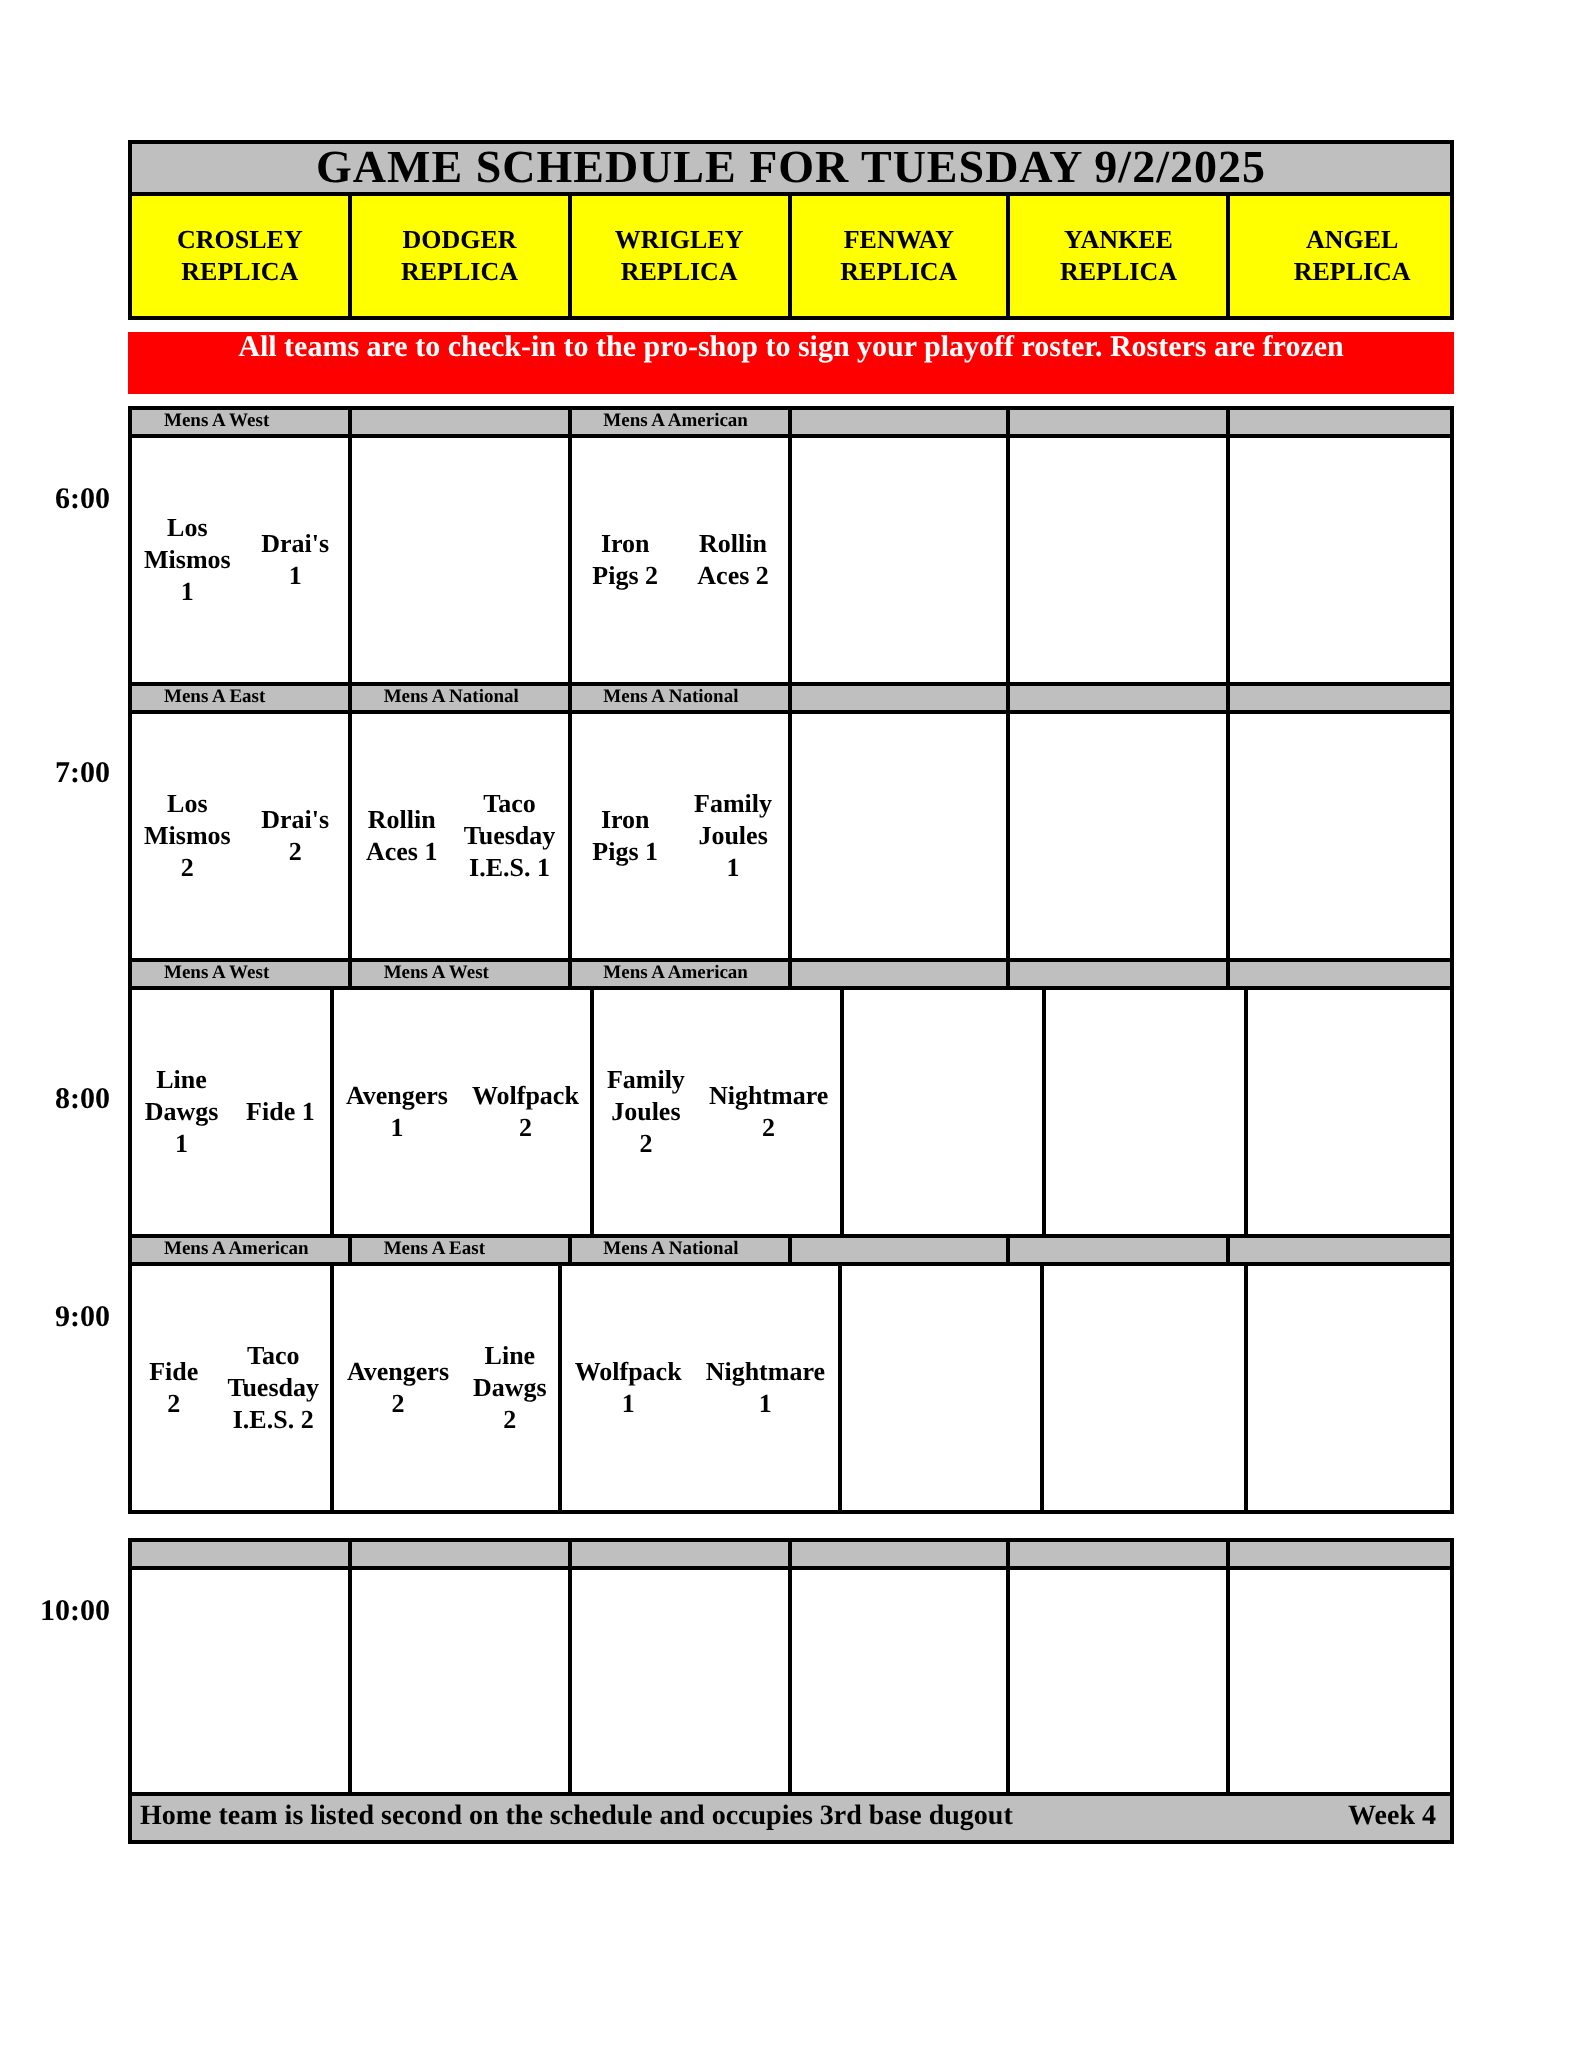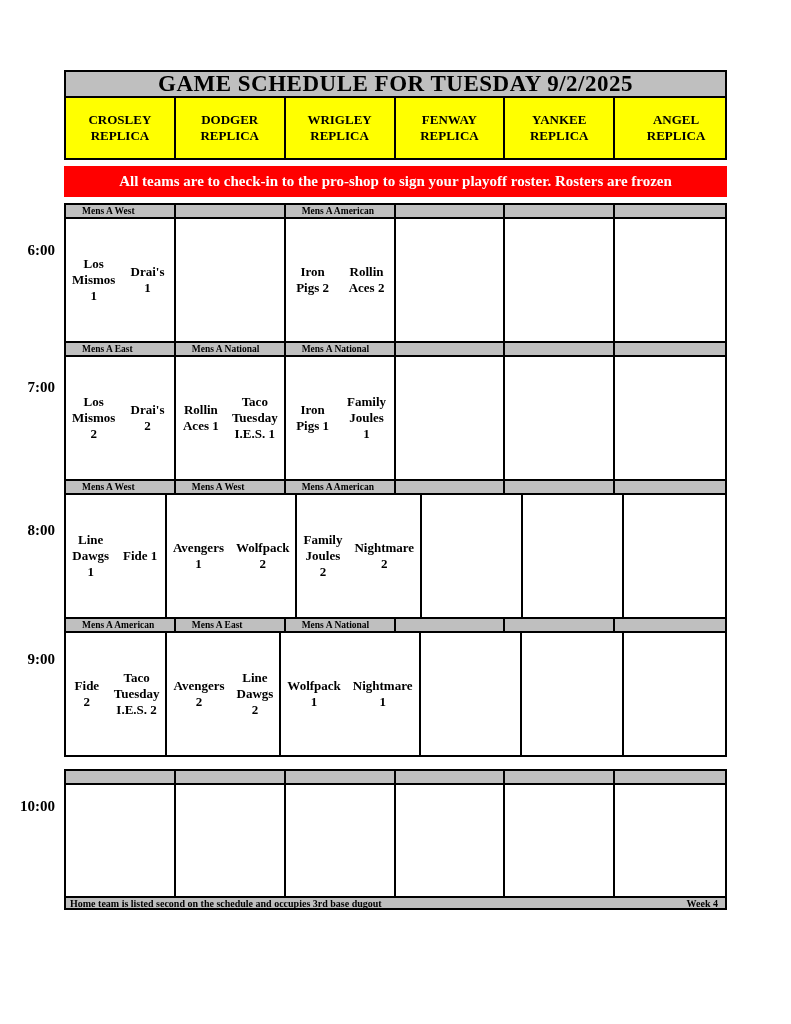--- a/index.html
+++ b/index.html
@@ -24,21 +24,21 @@
     height: 60px; border-right: 2px solid #000;
     display: flex; flex-direction: column; justify-content: center;
     padding: 9px 2px; text-align: center;
     font-weight: bold; font-size: 13px; color: #000;
   }
   .venue-cell:last-child { border-right: 0; padding-left: 14px; }
 
   .notice {
     margin-top: 6px; height: 31px;
     background: var(--notice-red, #ff0000); color: #ffffff;
-    display: flex; align-items: center; justify-content: center;
+    display: flex; justify-content: center;
     font-weight: bold; font-size: 15px; white-space: nowrap;
   }
 
   .blocks { margin-top: 6px; }
   .block { border: 2px solid #000; background: #fff; }
   .blocks .block + .block { border-top: 0; }
 
   .div-row {
     display: grid; grid-template-columns: repeat(6, 1fr);
     background: var(--bar-gray, #bfbfbf); border-bottom: 2px solid #000;
@@ -55,39 +55,39 @@
   .visitor, .home {
     flex: 1; display: flex; align-items: center; justify-content: center;
     text-align: center; font-weight: bold; font-size: 13px; color: #000;
     padding: 0 6px; line-height: 1.25;
   }
 
   .gap { height: 12px; }
   .block--last .team-cell { height: 111px; }
 
   .footer-bar {
-    margin-top: -2px; height: 14px;
+    margin-top: -2px; height: 26px;
     background: var(--bar-gray, #bfbfbf); border: 2px solid #000;
     display: flex; align-items: center; justify-content: space-between;
-    font-weight: bold; font-size: 10px; padding: 0 7px 0 4px; white-space: nowrap;
+    font-weight: bold; font-size: 14px; padding: 0 7px 0 4px; white-space: nowrap;
   }
 
   .time-label {
     position: absolute; left: 0; width: 55px; text-align: right;
     font-weight: bold; font-size: 15px; color: #000; line-height: 20px;
   }
 </style>
 </head>
 <body>
 
 <div class="sheet">
 
   <div class="time-label" style="top:240px">6:00</div>
   <div class="time-label" style="top:377px">7:00</div>
-  <div class="time-label" style="top:520px">8:00</div>
+  <div class="time-label" style="top:540px">8:00</div>
   <div class="time-label" style="top:649px">9:00</div>
   <div class="time-label" style="top:796px">10:00</div>
 
   <div class="table-area">
 
     <div class="title-bar">
       <span>GAME SCHEDULE FOR TUESDAY 9/2/2025</span>
     </div>
 
     <div class="venues">

